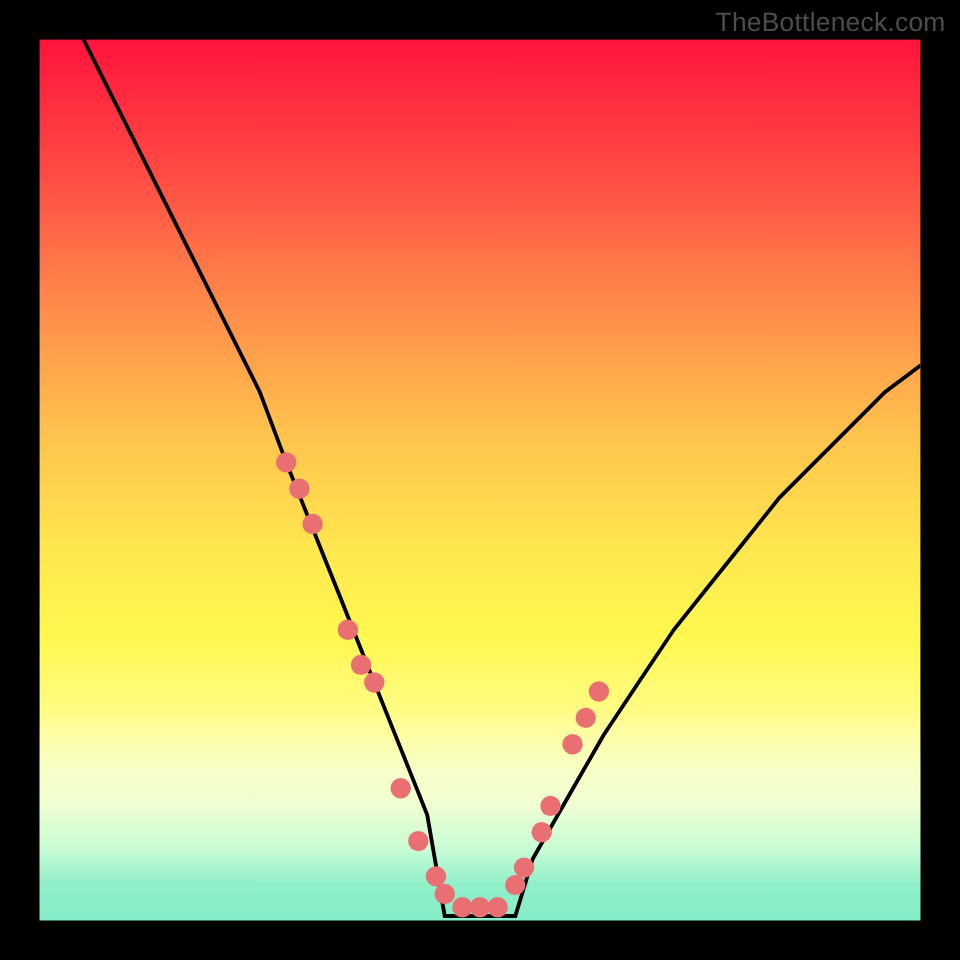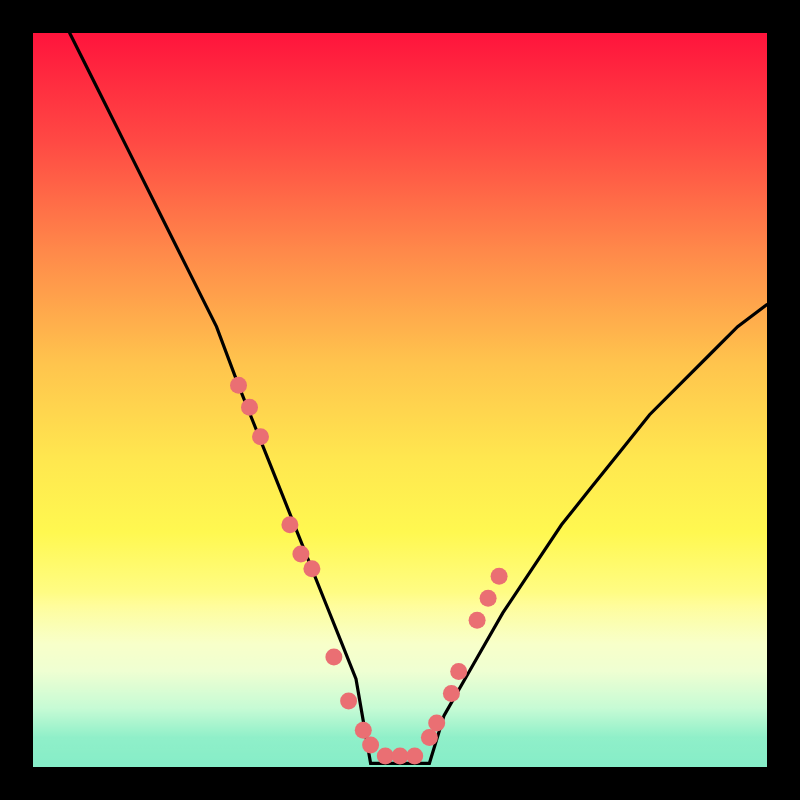--- a/index.html
+++ b/index.html
@@ -71,20 +71,21 @@
     width: 734px;
     height: 734px;
     z-index: 10;
     pointer-events: none;
   }
 </style>
 </head>
 <body>
 
 <div class="frame">
+  <div class="watermark">TheBottleneck.com</div>
 
   <div class="plot"></div>
   <div class="haze"></div>
 
   <svg class="curve" viewBox="0 0 734 734" preserveAspectRatio="none">
     <path id="curve-path" fill="none" stroke="#000000" stroke-width="3.2" stroke-linecap="round" d="M36.7 0.0 L66.1 58.7 L95.4 117.4 L124.8 176.2 L154.1 234.9 L183.5 293.6 L205.5 352.3 L220.2 389.0 L234.9 425.7 L249.6 462.4 L264.2 499.1 L278.9 535.8 L293.6 572.5 L308.3 609.2 L323.0 645.9 L337.6 730.3 L352.3 730.3 L367.0 730.3 L381.7 730.3 L396.4 730.3 L411.0 682.6 L440.4 631.2 L469.8 579.9 L499.1 535.8 L528.5 491.8 L557.8 455.1 L587.2 418.4 L616.6 381.7 L645.9 352.3 L675.3 323.0 L704.6 293.6 L734.0 271.6"></path>
     <g id="dots-group">
         <circle cx="205.5" cy="352.3" r="8.5" fill="#ea6f73"></circle>
         <circle cx="216.5" cy="374.3" r="8.5" fill="#ea6f73"></circle>
         <circle cx="227.5" cy="403.7" r="8.5" fill="#ea6f73"></circle>

